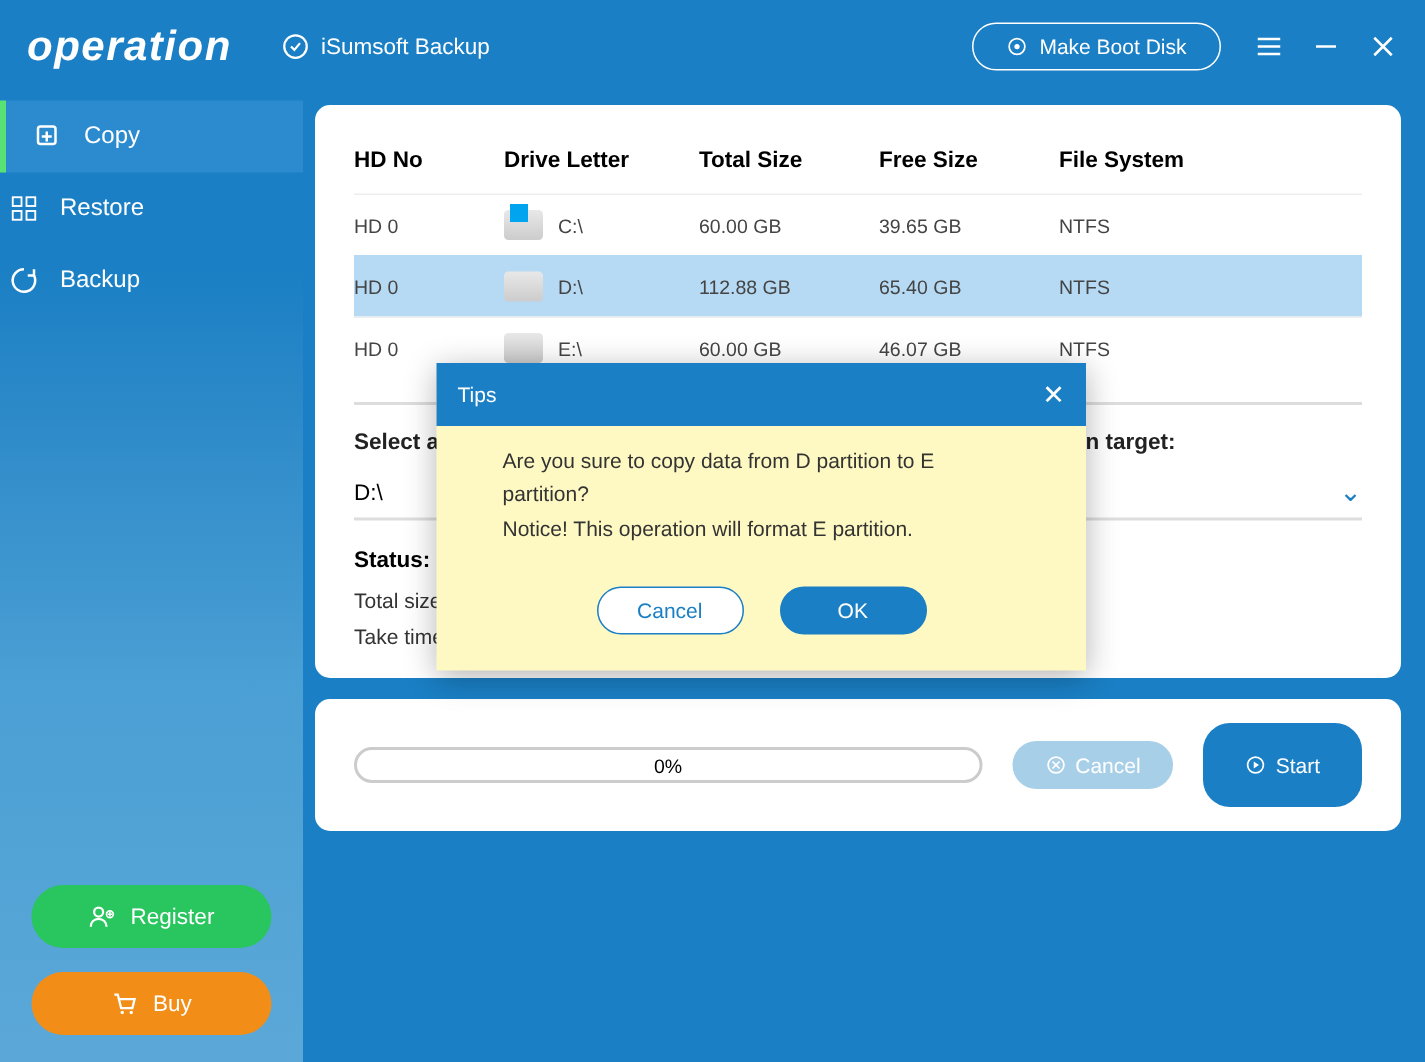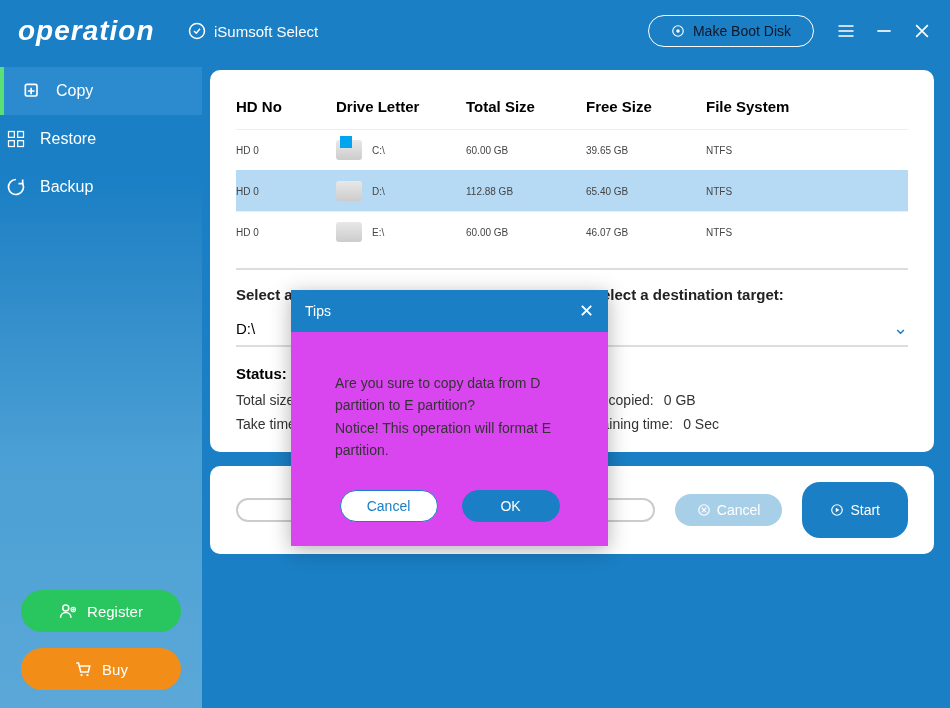--- a/index.html
+++ b/index.html
@@ -2,41 +2,41 @@
 <html><head>
 <meta charset="utf-8">
 <style>
 * { margin: 0; padding: 0; box-sizing: border-box; font-family: Arial, sans-serif; }
 body { width: 950px; height: 708px; overflow: hidden; background: #1a7fc4; position: relative; }
 
 .titlebar { height: 62px; background: #1a7fc4; display: flex; align-items: center; padding: 0 18px; color: white; }
 .logo { font-size: 28px; font-weight: bold; font-style: italic; letter-spacing: 1px; width: 170px; }
 .app-icon { width: 18px; height: 18px; margin-right: 8px; display: inline-flex; align-items: center; justify-content: center; }
 .app-title { font-size: 15px; flex: 1; }
-.boot-btn { border: 1.5px solid white; border-radius: 18px; padding: 7px 22px; font-size: 14px; color: #0f172a; background: transparent; cursor: pointer; display: flex; align-items: center; gap: 8px; }
+.boot-btn { border: 1.5px solid white; border-radius: 18px; padding: 7px 22px; font-size: 14px; color: #ffffff; background: transparent; cursor: pointer; display: flex; align-items: center; gap: 8px; }
 .title-icons { display: flex; gap: 18px; margin-left: 22px; align-items: center; }
 .title-icons span { cursor: pointer; font-size: 18px; display: inline-flex; }
 
 .container { display: flex; height: 646px; }
 
 .sidebar { width: 202px; background: linear-gradient(180deg, #1a7fc4 0%, #1a7fc4 18%, #2f8bc9 35%, #4a9fd4 60%, #5ba8d8 100%); position: relative; padding-top: 5px; }
 .side-item { display: flex; align-items: center; gap: 14px; padding: 14px 6px; color: white; font-size: 16px; cursor: pointer; }
 .side-item.active { background: #2b8bce; border-left: 4px solid #58e276; padding-left: 18px; }
 .side-icon { width: 20px; height: 20px; display: inline-flex; align-items: center; justify-content: center; }
 
 .side-bottom { position: absolute; bottom: 18px; left: 0; right: 0; display: flex; flex-direction: column; gap: 16px; align-items: center; }
 .pill-btn { width: 160px; padding: 12px 0; border-radius: 24px; color: white; border: none; font-size: 15px; cursor: pointer; display: flex; align-items: center; justify-content: center; gap: 10px; }
 .register-btn { background: #29c55e; }
 .buy-btn { background: #f28e18; }
 
 .main { flex: 1; padding: 8px 16px 16px 8px; display: flex; flex-direction: column; gap: 14px; }
 .panel { background: white; border-radius: 10px; padding: 20px 26px; }
 
 .tbl-head { display: flex; font-weight: bold; font-size: 15px; padding: 8px 0 14px; }
-.tbl-row { display: flex; font-size: 10px; padding: 10px 0; align-items: center; border-top: 1px solid #eee; color: #444; }
+.tbl-row { display: flex; font-size: 13px; padding: 10px 0; align-items: center; border-top: 1px solid #eee; color: #444; }
 .tbl-row.selected { background: #b6daf4; border-top: 1px solid #b6daf4; }
 .c1 { width: 100px; }
 .c2 { width: 130px; display: flex; align-items: center; gap: 10px; }
 .c3 { width: 120px; }
 .c4 { width: 120px; }
 .c5 { width: 100px; }
 
 .drive-icon { width: 26px; height: 20px; background: linear-gradient(#e8e8e8, #ccc); border-radius: 3px; position: relative; }
 .drive-icon.win::before { content: ''; position: absolute; top: -4px; left: 4px; width: 12px; height: 12px; background: #00a4ef; }
 
@@ -52,43 +52,43 @@
 .status-grid { display: flex; }
 .status-col { flex: 1; display: flex; flex-direction: column; gap: 8px; font-size: 14px; color: #333; }
 .status-line { display: flex; gap: 10px; }
 
 .footer-panel { background: white; border-radius: 10px; padding: 16px 26px; display: flex; align-items: center; gap: 20px; }
 .progress { flex: 1; height: 24px; border: 2px solid #ccc; border-radius: 12px; display: flex; align-items: center; justify-content: center; font-size: 13px; }
 .ft-btn { padding: 8px 22px; border-radius: 18px; font-size: 14px; cursor: pointer; display: flex; align-items: center; gap: 6px; }
 .cancel-ft { background: #a8cfe8; color: white; border: none; }
 .start-ft { background: #1a7fc4; color: white; border: none; padding: 20px 28px; }
 
-.modal { position: absolute; left: 291px; top: 242px; width: 317px; background: #d946ef; box-shadow: 0 4px 20px rgba(0,0,0,0.3); margin-top: 48px; }
+.modal { position: absolute; left: 291px; top: 242px; width: 433px; background: #fef9c3; box-shadow: 0 4px 20px rgba(0,0,0,0.3); }
 .modal-head { background: #1a7fc4; color: white; padding: 10px 14px; display: flex; justify-content: space-between; align-items: center; font-size: 14px; }
 .modal-close { cursor: pointer; font-size: 18px; }
-.modal-body { padding: 40px 44px 18px; font-size: 14px; line-height: 1.6; color: #333; }
+.modal-body { padding: 12px 44px 18px; font-size: 14px; line-height: 1.6; color: #333; }
 .modal-foot { display: flex; justify-content: center; gap: 24px; padding: 10px 0 24px; }
 .m-btn { width: 98px; padding: 7px 0; border-radius: 16px; font-size: 14px; cursor: pointer; }
 .m-cancel { background: white; border: 1.5px solid #1a7fc4; color: #1a7fc4; }
 .m-ok { background: #1a7fc4; border: 1.5px solid #1a7fc4; color: white; }
 
 svg { width: 100%; height: 100%; }
 </style>
 </head>
 <body>
 
 <div class="titlebar">
   <div class="logo">operation</div>
   <span class="app-icon">
       <svg viewBox="0 0 24 24">
         <circle cx="12" cy="12" r="10" fill="none" stroke="white" stroke-width="2"></circle>
         <path d="M8 12 L11 15 L16 9" stroke="white" stroke-width="2" fill="none"></path>
       </svg>
     </span>
-  <div class="app-title">iSumsoft Select</div>
+  <div class="app-title">iSumsoft Backup</div>
   <button class="boot-btn">
     <span style="width:14px;height:14px"><svg viewBox="0 0 24 24">
           <circle cx="12" cy="12" r="9" fill="none" stroke="white" stroke-width="2"></circle>
           <circle cx="12" cy="12" r="3" fill="white"></circle>
         </svg></span>
     <span>Make Boot Disk</span>
   </button>
   <div class="title-icons">
     <span>
         <svg viewBox="0 0 24 24" width="20" height="20">

